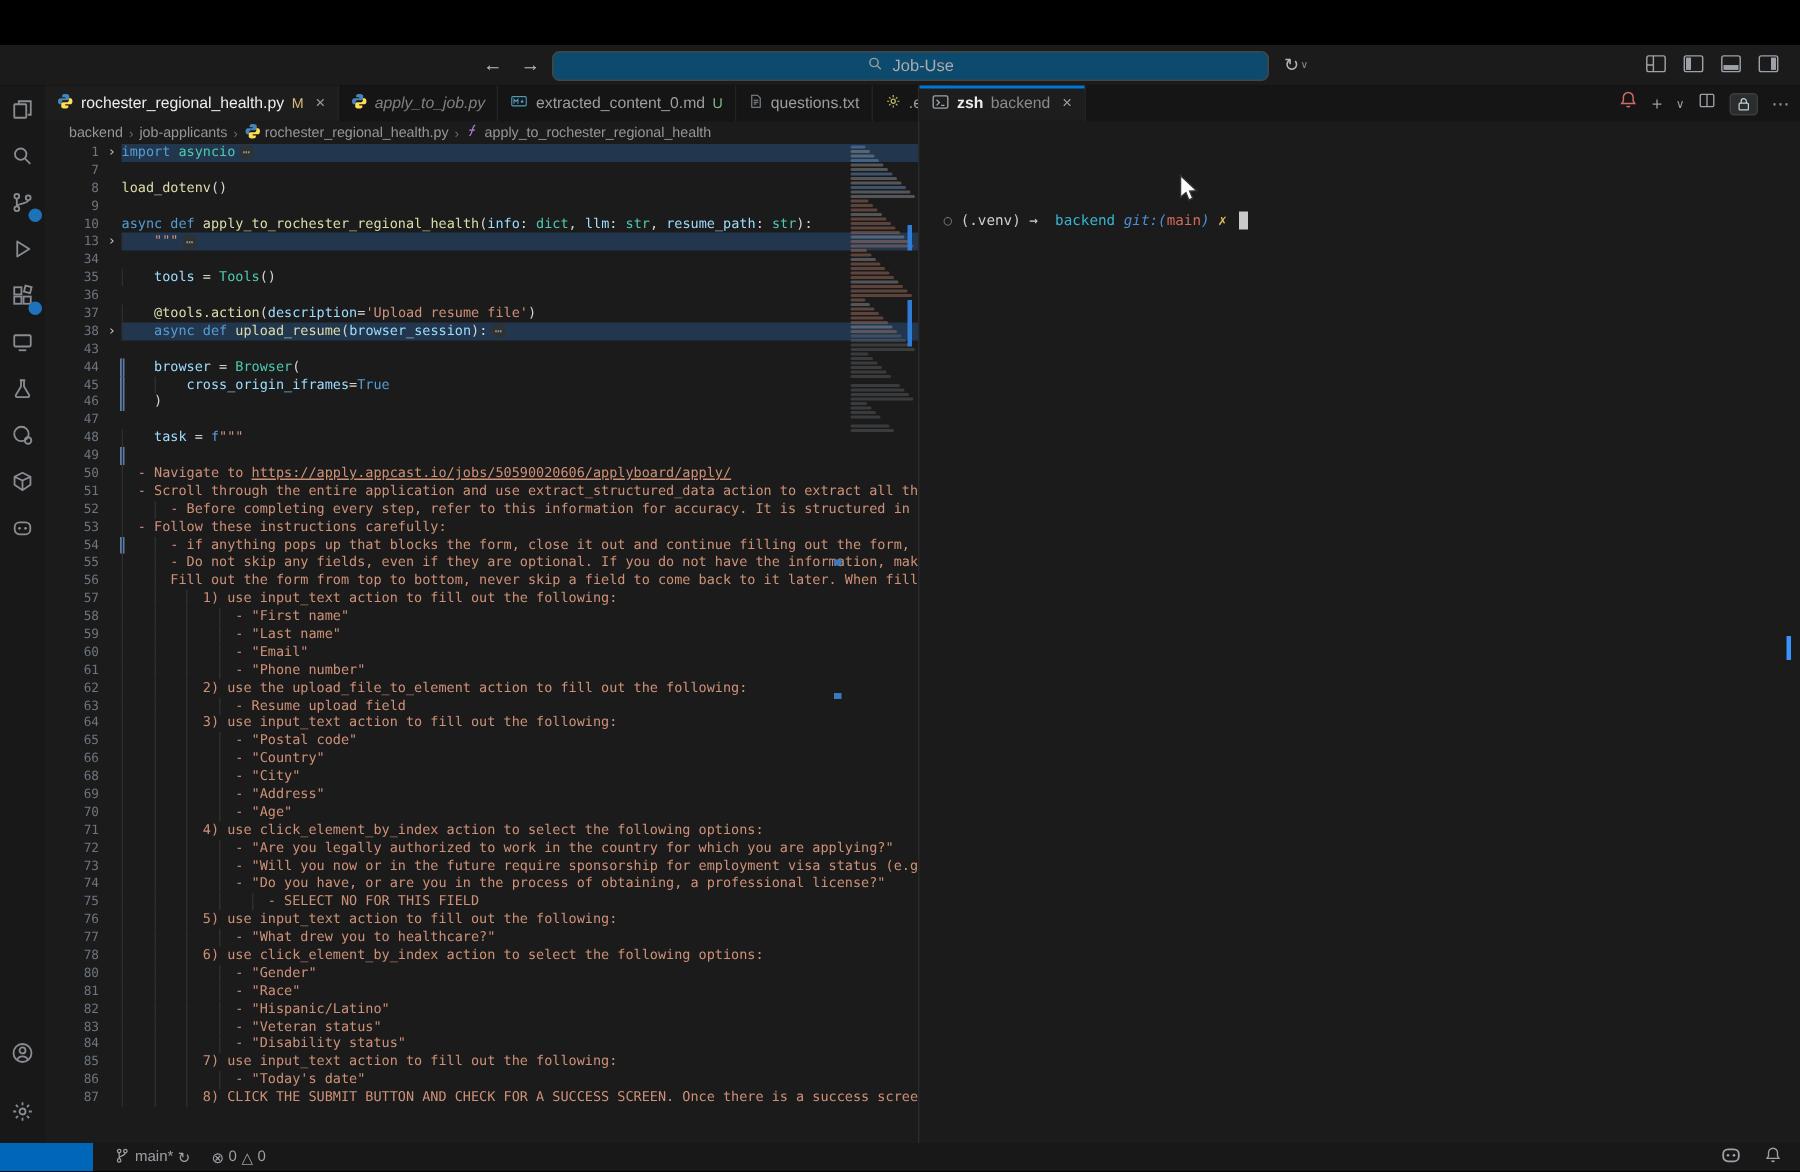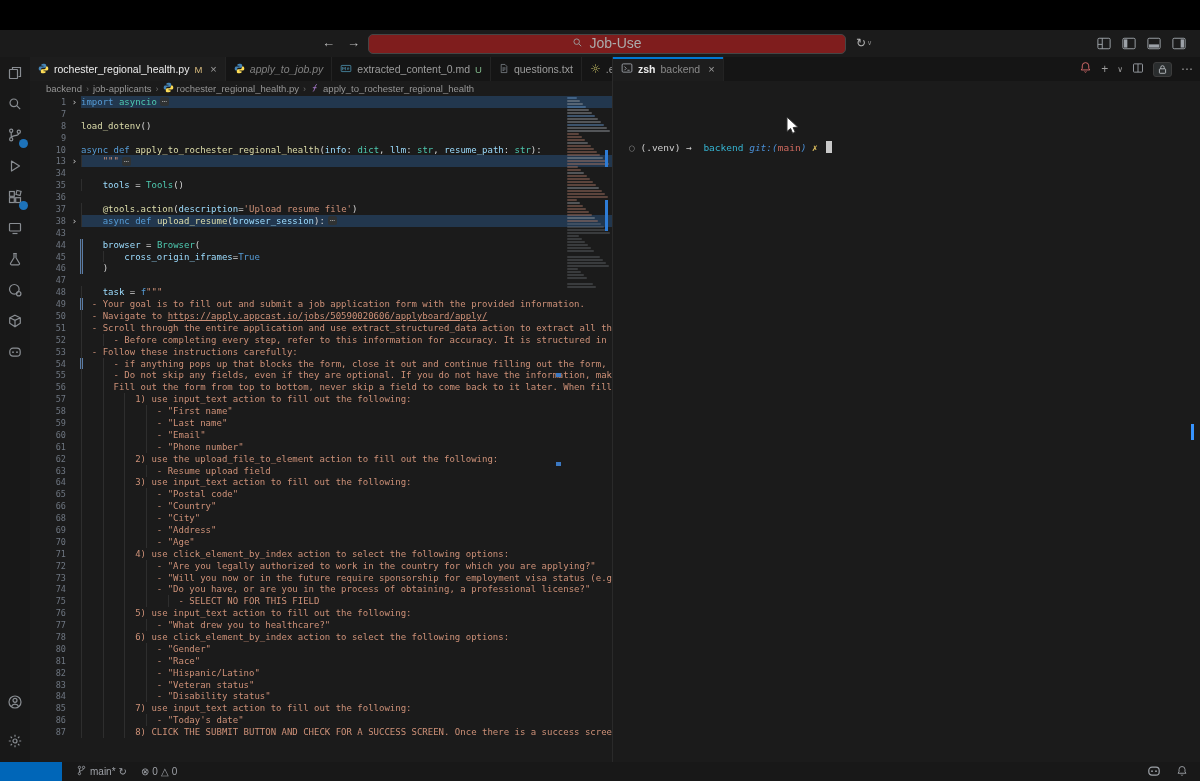--- a/index.html
+++ b/index.html
@@ -2,23 +2,23 @@
 <html><head>
 <meta charset="utf-8">
 <style>
   html,body{margin:0;padding:0;background:#000;}
   #screen{position:relative;width:1200px;height:781px;background:#000;overflow:hidden;
           font-family:"Liberation Sans",sans-serif;color:#ccc;-webkit-font-smoothing:antialiased;}
   
   .titlebar{position:absolute;top:30px;left:0;right:0;height:27px;background:#1b1b1b;}
   .nav{position:absolute;left:322px;top:5px;display:flex;gap:12px;font-size:13px;color:#bdbdbd;}
   .nav span{cursor:default;}
-  .cc{position:absolute;left:368px;top:4px;width:476px;height:18px;background:#7f1d1d;
-      border:1px solid #454545;border-radius:5px;display:flex;align-items:flex-start;justify-content:center;
-      gap:6px;color:#ababab;font-size:14px;}
+  .cc{position:absolute;left:368px;top:4px;width:476px;height:18px;background:#0c4a6e;
+      border:1px solid #454545;border-radius:5px;display:flex;align-items:center;justify-content:center;
+      gap:6px;color:#ababab;font-size:11px;}
   .reload{position:absolute;left:856px;top:6px;color:#b5b5b5;font-size:12px;display:flex;align-items:center;gap:1px;}
   .reload .chev{font-size:7px;color:#8a8a8a;}
   .layouticons{position:absolute;right:14px;top:6px;display:flex;gap:11px;align-items:center;}
   
   .activitybar{position:absolute;left:0;top:57px;width:30px;bottom:19px;background:#181818;}
   .ab-item{position:relative;width:30px;height:31px;display:flex;align-items:center;justify-content:center;opacity:.85;}
   .ab-item .badge{position:absolute;right:2px;bottom:2px;width:9px;height:9px;border-radius:50%;background:#1f82d6;}
   .ab-bottom{position:absolute;bottom:6px;left:0;width:30px;display:flex;flex-direction:column;gap:8px;align-items:center;}
   
   .groupL{position:absolute;left:30px;top:57px;width:582px;bottom:19px;background:#1b1b1b;}
@@ -365,21 +365,21 @@
         <div class="row">
           <span class="gdeco"></span>
           <span class="ln">48</span>
           <span class="fc"></span>
           <span class="cw"><i class="guide" style="left: 0px;"></i><span class="tk-pn">    </span><span class="tk-var">task</span><span class="tk-pn"> = </span><span class="tk-kw">f</span><span class="tk-str">"""</span></span>
         </div>
         <div class="row">
           <span class="gdeco on"></span>
           <span class="ln">49</span>
           <span class="fc"></span>
-          <span class="cw"><i class="guide" style="left: 0px;"></i><span class="tk-str">  - Your goal is to fill out and submit a job application form with the provided information.</span></span>
+          <span class="cw"><i class="guide" style="left: 0px;"></i></span>
         </div>
         <div class="row">
           <span class="gdeco"></span>
           <span class="ln">50</span>
           <span class="fc"></span>
           <span class="cw"><i class="guide" style="left: 0px;"></i><span class="tk-str">  - Navigate to </span><span class="tk-url">https://apply.appcast.io/jobs/50590020606/applyboard/apply/</span></span>
         </div>
         <div class="row">
           <span class="gdeco"></span>
           <span class="ln">51</span>

